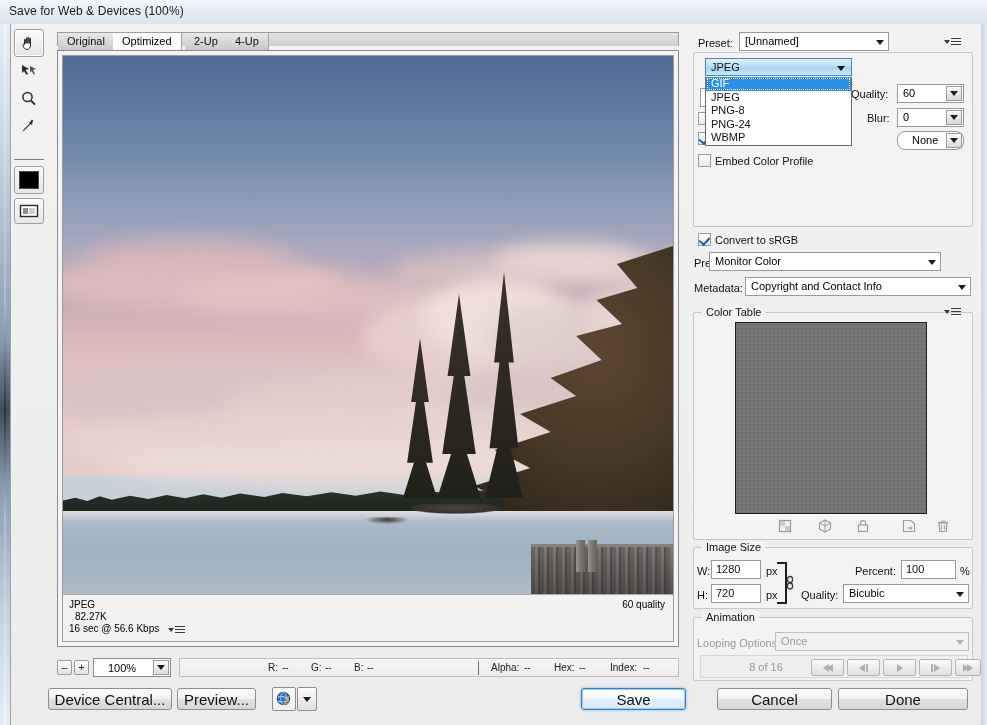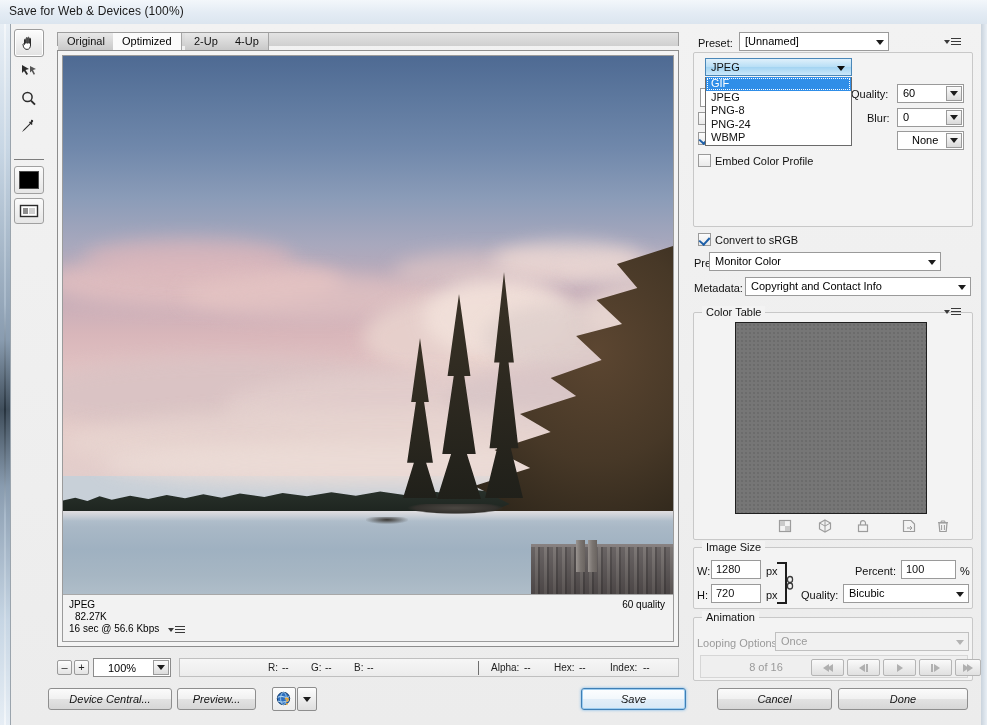--- a/index.html
+++ b/index.html
@@ -244,22 +244,22 @@
     border:1px solid #bfbfbf;
   }
   .readout { position:absolute; top:3px; font-size:10px; color:#222;}
   #rgb-sep { position:absolute; left:298px; top:2px; width:1px; height:14px; background:#6f6f6f;}
 
   
   .btn {
     position:absolute;
     background: linear-gradient(to bottom,#fbfbfb 0%, #f1f1f1 48%, #e2e2e2 52%, #d6d6d6 100%);
     border:1px solid #8e8e8e; border-radius:3px;
-    text-align:center; font-size:11px; color:#111;
-    display:flex; align-items:center; justify-content:center;font-style:italic;
+    text-align:center; font-size:15px; color:#111;
+    display:flex; align-items:center; justify-content:center;
   }
   .btn.primary {
     border:1px solid #3f7fb5;
     box-shadow: 0 0 0 1px #9ecdf0 inset, 0 0 3px #73b4e8;
     background: linear-gradient(to bottom,#fdfeff 0%, #f3f8fc 48%, #e3eef8 52%, #d6e8f6 100%);
   }
   #btn-device-central { left:48px; top:688px; width:124px; height:22px; }
   #btn-preview { left:177px; top:688px; width:79px; height:22px; }
   #browser-btn {
     position:absolute; left:272px; top:687px; width:24px; height:24px;
@@ -587,21 +587,21 @@
 
   <div class="lbl" style="left:867px; top:112px;">Blur:</div>
   <div class="combo btnarrow" style="left:897px; top:108px; width:67px;">
     <div class="ctext">0</div>
     <div class="carrow-box">
       <div style="width:0;height:0;border-left:4px solid transparent;border-right:4px solid transparent;border-top:5px solid #1c1c1c;"></div>
     </div>
   </div>
 
   <div class="lbl" style="left:858px; top:135px;margin-left:40px;">Matte:</div>
-  <div class="combo btnarrow" style="left:897px; top:131px; width:67px;">
+  <div class="combo btnarrow" style="left:897px; top:131px; width:67px;border-radius:8px;">
     <div class="ctext" style="left:14px;">None</div>
     <div class="carrow-box">
       <div style="width:0;height:0;border-left:4px solid transparent;border-right:4px solid transparent;border-top:5px solid #1c1c1c;"></div>
     </div>
   </div>
 
   <div class="chk" style="left:698px; top:154px;"></div>
   <div class="lbl" style="left:715px; top:155px;">Embed Color Profile</div>
 
   <div id="fmt-combo">

